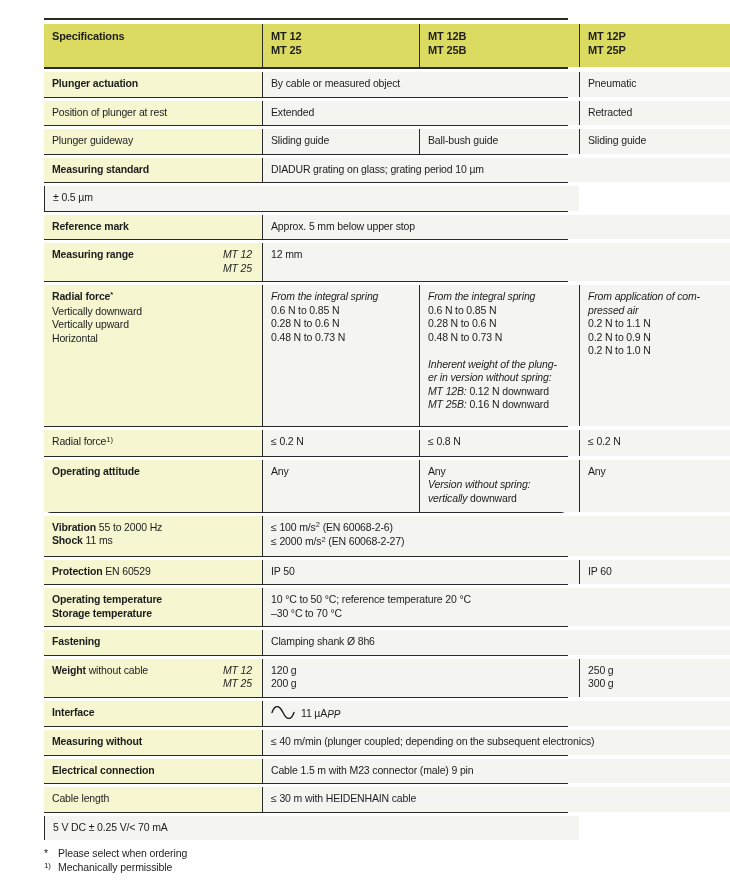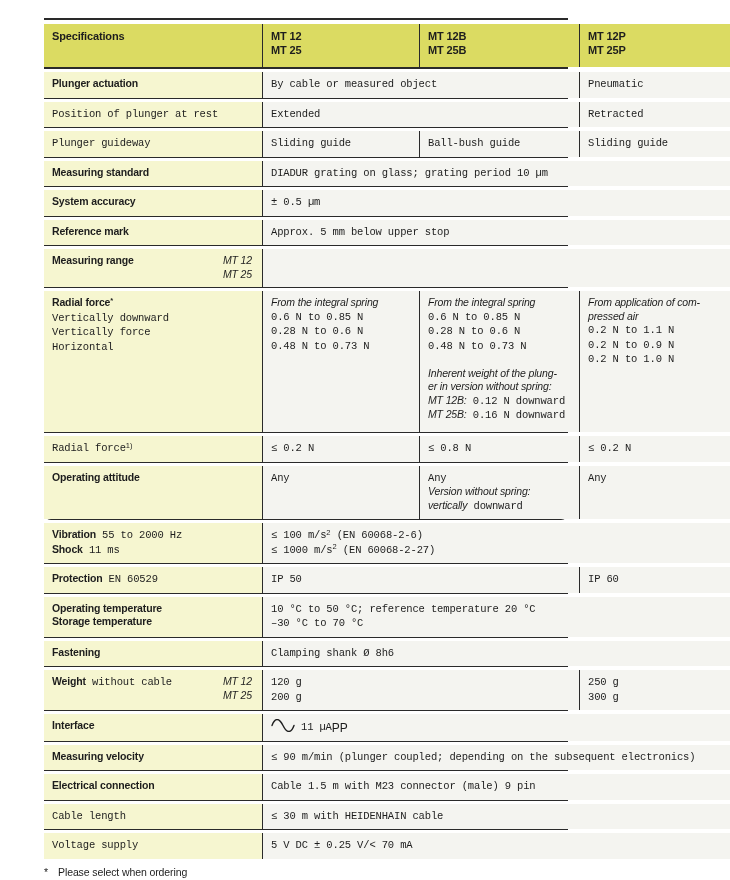--- a/index.html
+++ b/index.html
@@ -31,26 +31,26 @@
   .label-main{flex:1 1 auto;}
   .label-right{flex:0 0 auto;text-align:right;padding-right:2px;}
   .vline{border-left:1px solid var(--rule);}
   .span2{grid-column:span 2;}
   .span3{grid-column:span 3;}
   .row.header .cell{
     background:var(--header-bg);font-weight:bold;font-size:11px;
     padding-top:6px;padding-bottom:10px;
   }
   .line{white-space:nowrap;min-height:13.5px;}
-  .s-n{font-weight:normal;font-family:Liberation Mono, monospace;}
+  .s-n{font-weight:normal;}
   .s-b{font-weight:bold;}
   .s-i{font-style:italic;}
   .s-sup,.s-supb{font-size:7.5px;position:relative;top:-3.5px;letter-spacing:0;}
   .s-supb{font-weight:bold;}
-  .s-sub{font-size:12px;position:relative;top:1.5px;letter-spacing:0;}
+  .s-sub{font-size:10px;position:relative;top:1.5px;letter-spacing:0;font-style:italic;}
   .row-gauging-force{min-height:142px;}
   .row-operating-attitude{min-height:53px;border-radius:7px;}
   .row-vibration-shock{min-height:40px;}
   .sine{display:inline-block;vertical-align:-2px;margin-right:6px;}
   .sine svg{display:block;}
   .footnotes{margin-top:6px;font-size:10.5px;line-height:14px;letter-spacing:-0.1px;}
   .fn{display:flex;align-items:flex-start;}
   .fn-marker{display:inline-block;min-width:14px;}
   .fn-sup{font-size:8px;position:relative;top:-1px;}
 </style>
@@ -125,25 +125,20 @@
         <div class="cell label-cell">
           <div class="label-main">
             <div class="line"><span class="s-b">Measuring standard</span></div>
           </div>
         </div>
         <div class="cell vline span3">
           <div class="line"><span class="s-n">DIADUR grating on glass; grating period 10 µm</span></div>
         </div>
       </div>
       <div class="row row-system-accuracy">
-        <div class="cell label-cell">
-          <div class="label-main">
-            <div class="line"><span class="s-b">System accuracy</span></div>
-          </div>
-        </div>
         <div class="cell vline span3">
           <div class="line"><span class="s-n">± 0.5 µm</span></div>
         </div>
       </div>
       <div class="row row-reference-mark">
         <div class="cell label-cell">
           <div class="label-main">
             <div class="line"><span class="s-b">Reference mark</span></div>
           </div>
         </div>
@@ -155,28 +150,29 @@
         <div class="cell label-cell">
           <div class="label-main">
             <div class="line"><span class="s-b">Measuring range</span></div>
           </div>
           <div class="label-right">
             <div class="line"><span class="s-i">MT 12</span></div>
             <div class="line"><span class="s-i">MT 25</span></div>
           </div>
         </div>
         <div class="cell vline span3">
+          <div class="line"><span class="s-n">12 mm</span></div>
         </div>
       </div>
       <div class="row row-gauging-force">
         <div class="cell label-cell">
           <div class="label-main">
             <div class="line"><span class="s-b">Radial force</span><span class="s-supb">*</span></div>
             <div class="line"><span class="s-n">Vertically downward</span></div>
-            <div class="line"><span class="s-n">Vertically force</span></div>
+            <div class="line"><span class="s-n">Vertically upward</span></div>
             <div class="line"><span class="s-n">Horizontal</span></div>
           </div>
         </div>
         <div class="cell vline span1">
           <div class="line"><span class="s-i">From the integral spring</span></div>
           <div class="line"><span class="s-n">0.6 N to 0.85 N</span></div>
           <div class="line"><span class="s-n">0.28 N to 0.6 N</span></div>
           <div class="line"><span class="s-n">0.48 N to 0.73 N</span></div>
         </div>
         <div class="cell vline span1">
@@ -234,21 +230,21 @@
       </div>
       <div class="row row-vibration-shock">
         <div class="cell label-cell">
           <div class="label-main">
             <div class="line"><span class="s-b">Vibration</span><span class="s-n"> 55 to 2000 Hz</span></div>
             <div class="line"><span class="s-b">Shock</span><span class="s-n"> 11 ms</span></div>
           </div>
         </div>
         <div class="cell vline span3">
           <div class="line"><span class="s-n">≤ 100 m/s</span><span class="s-sup">2</span><span class="s-n"> (EN 60068-2-6)</span></div>
-          <div class="line"><span class="s-n">≤ 1000 m/s</span><span class="s-sup">2</span><span class="s-n"> (EN 60068-2-27)</span></div>
+          <div class="line"><span class="s-n">≤ 2000 m/s</span><span class="s-sup">2</span><span class="s-n"> (EN 60068-2-27)</span></div>
         </div>
       </div>
       <div class="row row-protection">
         <div class="cell label-cell">
           <div class="label-main">
             <div class="line"><span class="s-b">Protection</span><span class="s-n"> EN 60529</span></div>
           </div>
         </div>
         <div class="cell vline span2">
           <div class="line"><span class="s-n">IP 50</span></div>
@@ -306,25 +302,25 @@
         </div>
         <div class="cell vline span3">
           <div class="line"><span class="sine"><svg width="24" height="13" viewBox="0 0 24 13">
                 <path d="M1 6.5 C4 -1.5, 8 -1.5, 12 6.5 C16 14.5, 20 14.5, 23 6.5" fill="none" stroke="#1d1d1d" stroke-width="1.4" stroke-linecap="round"></path>
               </svg></span><span class="s-n">11 µA</span><span class="s-sub">PP</span></div>
         </div>
       </div>
       <div class="row row-measuring-velocity">
         <div class="cell label-cell">
           <div class="label-main">
-            <div class="line"><span class="s-b">Measuring velocity</span></div>
-          </div>
-        </div>
-        <div class="cell vline span3">
-          <div class="line"><span class="s-n">≤ 90 m/min (plunger coupled; depending on the subsequent electronics)</span></div>
+            <div class="line"><span class="s-b">Measuring without</span></div>
+          </div>
+        </div>
+        <div class="cell vline span3">
+          <div class="line"><span class="s-n">≤ 40 m/min (plunger coupled; depending on the subsequent electronics)</span></div>
         </div>
       </div>
       <div class="row row-electrical-connection">
         <div class="cell label-cell">
           <div class="label-main">
             <div class="line"><span class="s-b">Electrical connection</span></div>
           </div>
         </div>
         <div class="cell vline span3">
           <div class="line"><span class="s-n">Cable 1.5 m with M23 connector (male) 9 pin</span></div>
@@ -334,25 +330,20 @@
         <div class="cell label-cell">
           <div class="label-main">
             <div class="line"><span class="s-n">Cable length</span></div>
           </div>
         </div>
         <div class="cell vline span3">
           <div class="line"><span class="s-n">≤ 30 m with HEIDENHAIN cable</span></div>
         </div>
       </div>
       <div class="row row-voltage-supply last">
-        <div class="cell label-cell">
-          <div class="label-main">
-            <div class="line"><span class="s-n">Voltage supply</span></div>
-          </div>
-        </div>
         <div class="cell vline span3">
           <div class="line"><span class="s-n">5 V DC ± 0.25 V/&lt; 70 mA</span></div>
         </div>
       </div>
     </div>
   <div class="footnotes">
     <div class="fn">
       <span class="fn-marker">*</span>
       <span>Please select when ordering</span>
     </div>

